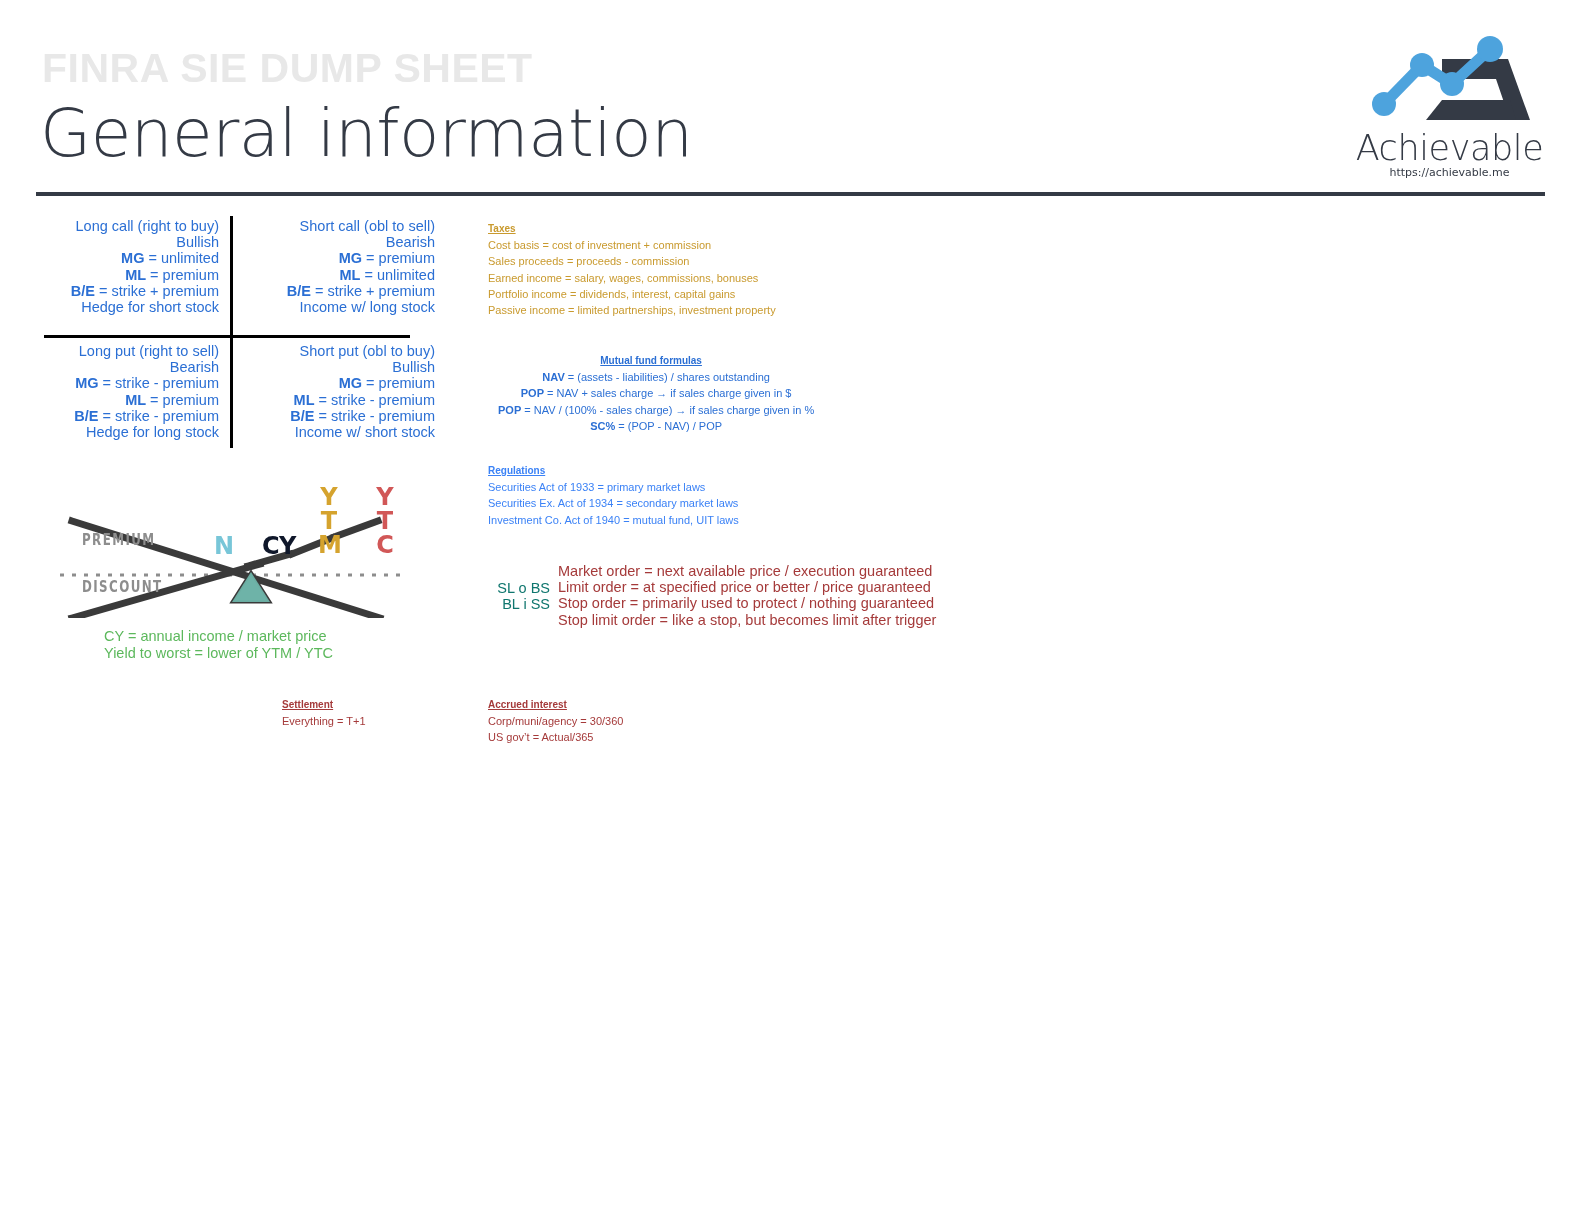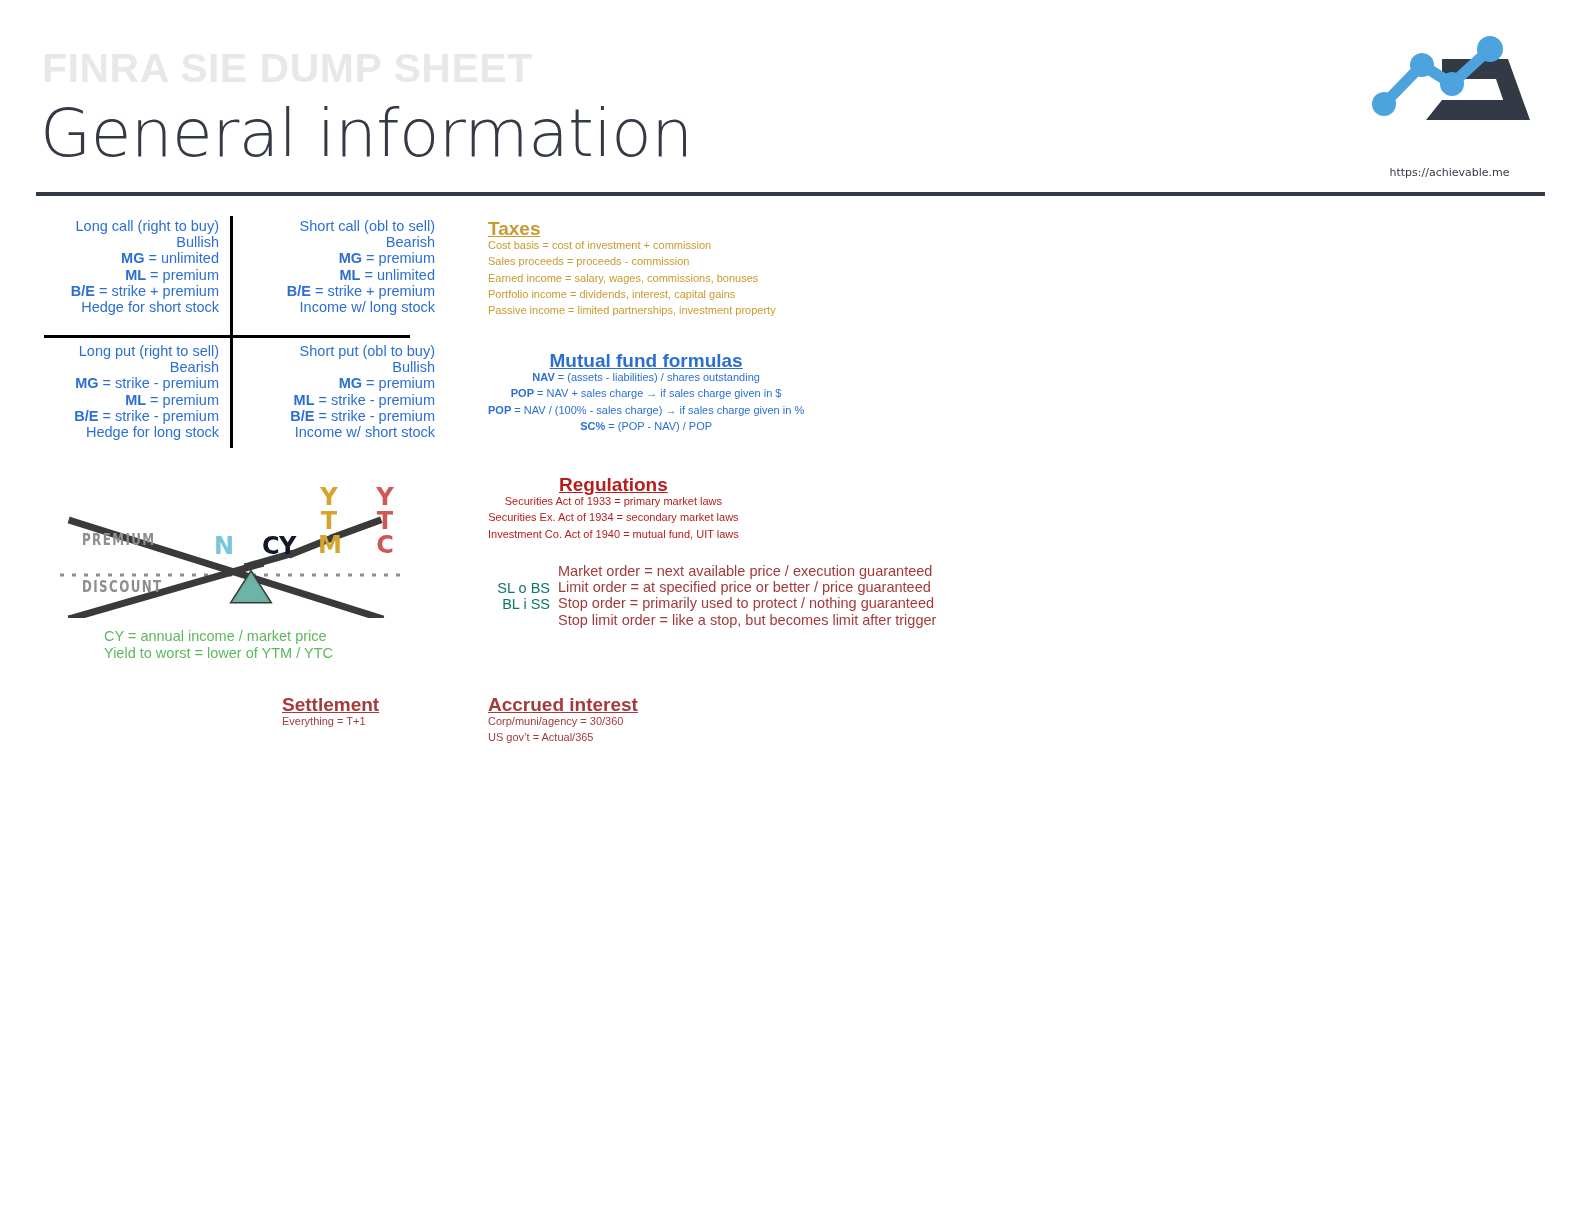--- a/index.html
+++ b/index.html
@@ -140,36 +140,36 @@
 
   #yield-notes {
     position: absolute; left: 104px; top: 628px;
     font-size: 14.5px; line-height: 17px; color: #5cb85c;
   }
   #yield-notes div { white-space: nowrap; }
 
   
   .section { position: absolute; }
   .sec-head {
-    font-size: 19px;
+    font-size: 10px;
     font-weight: bold;
     text-decoration: underline;
     white-space: nowrap;
     line-height: 16.2px;
   }
   .sec-line {
     font-size: 11px;
     line-height: 16.2px;
     white-space: nowrap;
   }
-  .sec-line b { font-weight: bold; }
+  .sec-line b { font-weight: bold; margin-left: 10px; }
 
   #sec-taxes      { left: 488px; top: 221px; color: #c99a2e; }
   #sec-mutual     { left: 488px; top: 353px; color: #2b6fd4; text-align: center; }
-  #sec-regs       { left: 488px; top: 477px; color: #b91c1c; text-align: center; }
+  #sec-regs       { left: 488px; top: 463px; color: #3b82f6; }
   #sec-dividends  { left: 52px;  top: 697px; color: #a53a3a; }
   #sec-settlement { left: 282px; top: 697px; color: #a53a3a; }
   #sec-accrued    { left: 488px; top: 697px; color: #a53a3a; }
 
   
   #orders-block { position: absolute; left: 488px; top: 561px; width: 470px; }
   #orders-mnemonic {
     position: absolute; left: 0px; top: 19px;
     width: 62px; text-align: right;
     font-size: 14.5px; line-height: 16.2px; color: #0f766e;
@@ -195,20 +195,21 @@
       <svg width="180" height="98" viewBox="0 0 180 98" xmlns="http://www.w3.org/2000/svg">
         <path d="M82 27 L148 27 L170 88 L150 88 L136 47 L82 47 Z" fill="#343a45"></path>
         <path d="M66 88 L82 68 L150 68 L156 88 Z" fill="#343a45"></path>
         <polyline points="24,72 62,33 92,52 130,17" fill="none" stroke="#4da3dd" stroke-width="11" stroke-linecap="round" stroke-linejoin="round"></polyline>
         <circle cx="24" cy="72" r="12" fill="#4da3dd"></circle>
         <circle cx="62" cy="33" r="12" fill="#4da3dd"></circle>
         <circle cx="92" cy="52" r="12" fill="#4da3dd"></circle>
         <circle cx="130" cy="17" r="13" fill="#4da3dd"></circle>
       </svg>
     </div>
+    <div id="logo-word">Achievable</div>
     <div id="logo-url">https://achievable.me</div>
   </div>
 
   <div id="options-grid">
     <div id="opt-vline"></div>
     <div id="opt-hline"></div>
 
     <div class="opt-cell" id="opt-q0">
       <div>Long call (right to buy)</div>
       <div>Bullish</div>

